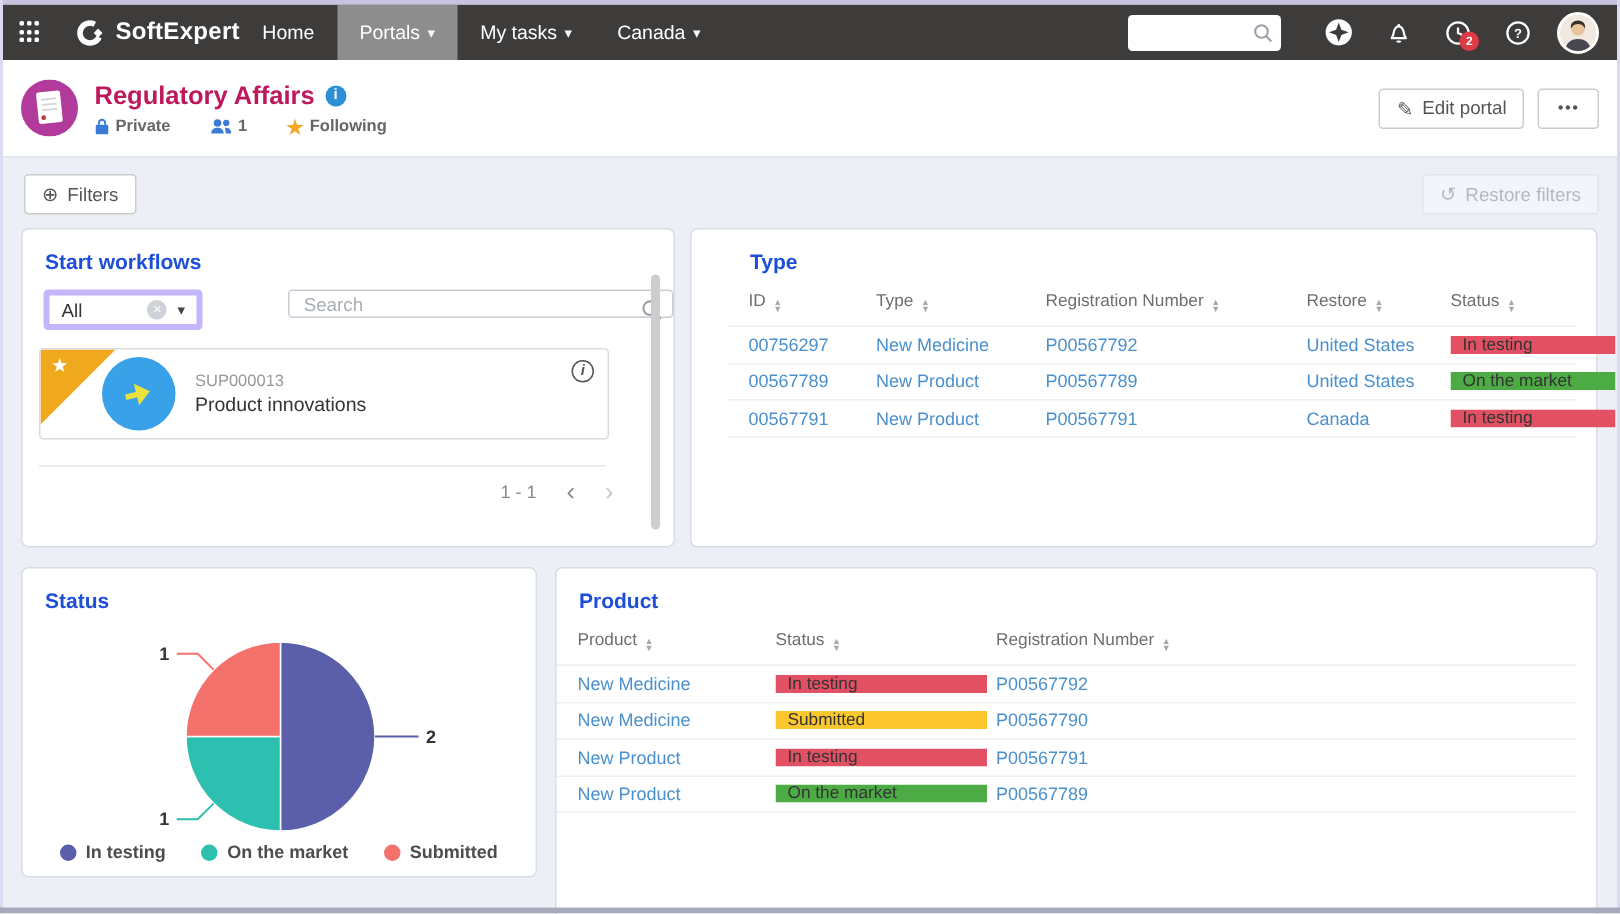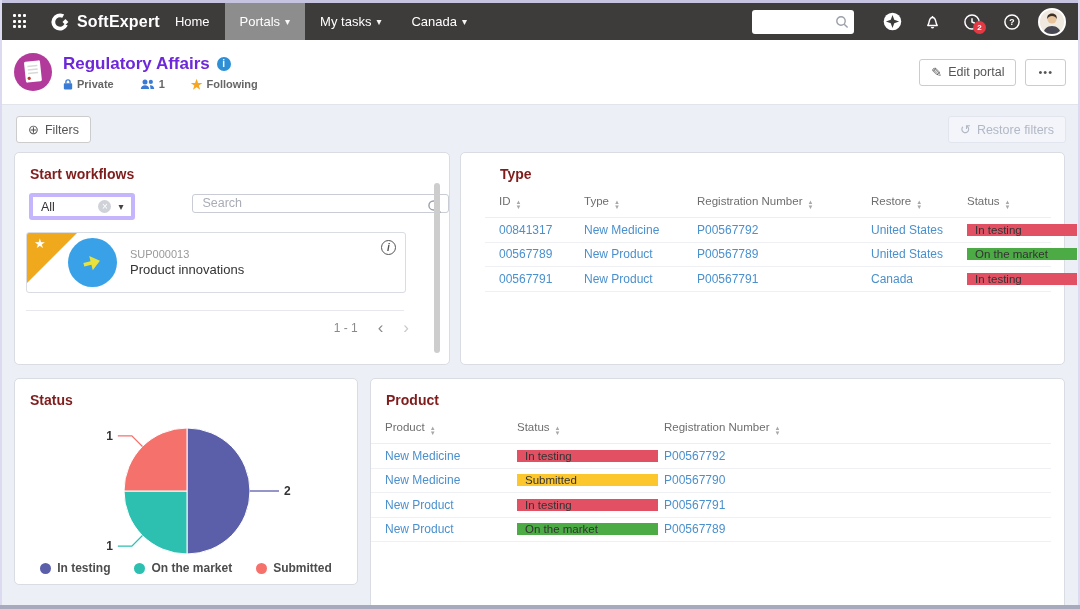--- a/index.html
+++ b/index.html
@@ -30,38 +30,38 @@
   .nav-search svg{position:absolute;right:5px;top:5px;}
   .nav-icon{width:40px;height:100%;display:flex;align-items:center;justify-content:center;cursor:pointer;position:relative;}
   .nav-badge{position:absolute;bottom:6px;right:6px;min-width:13px;height:13px;background:#e03b45;border-radius:7px;color:#fff;font-size:8px;font-weight:bold;display:flex;align-items:center;justify-content:center;padding:0 2px;}
   .avatar{width:28px;height:28px;border-radius:50%;background:#f3ede2;border:2px solid #fff;overflow:hidden;margin-left:6px;cursor:pointer;}
 
   
   .portal-header{position:absolute;top:40px;left:0;right:0;height:64px;background:#fff;display:flex;align-items:center;padding:0 14px;}
   .portal-avatar{width:38px;height:38px;flex:0 0 38px;}
   .ph-text{margin-left:11px;}
   .ph-title-row{display:flex;align-items:center;gap:7px;}
-  .ph-title{font-size:17px;font-weight:bold;color:#6d28d9;}
+  .ph-title{font-size:17px;font-weight:bold;color:#be185d;}
   .info-badge{width:14px;height:14px;border-radius:50%;background:#2d8fd5;color:#fff;font-size:10px;font-weight:bold;display:flex;align-items:center;justify-content:center;cursor:pointer;}
   .ph-meta{display:flex;align-items:center;margin-top:4px;font-size:11px;font-weight:bold;color:#666;}
   .ph-meta .meta-item{display:flex;align-items:center;gap:4px;margin-right:26px;}
   .star-glyph{color:#f5a623;font-size:13px;line-height:1;}
   .ph-actions{margin-left:auto;display:flex;gap:9px;}
   .btn{display:inline-flex;align-items:center;gap:6px;background:#fff;border:1px solid #ccc;border-radius:3px;height:27px;padding:0 11px;font-size:12.5px;color:#555;cursor:pointer;font-family:inherit;}
   .btn .icon{font-size:13px;line-height:1;}
   .btn-more{padding:0 12px;letter-spacing:1px;font-size:11px;}
 
   
   .content-bg{position:absolute;top:104px;left:0;right:0;bottom:4px;background:#edeff6;border-top:1px solid #e2e4ec;}
   .filters-btn{position:absolute;left:16px;top:116px;z-index:5;}
   .restore-btn{position:absolute;right:14px;top:116px;z-index:5;background:#f3f5fa;border-color:#e2e5ee;color:#b2b8c4;cursor:default;}
   .restore-btn .icon{color:#b2b8c4;}
 
   .panel{position:absolute;background:#fff;border:1px solid #d9dce3;border-radius:5px;z-index:4;}
-  .panel-title{font-size:14px;font-weight:bold;color:#7f1d1d;padding:13px 15px 0 15px;}
+  .panel-title{font-size:14px;font-weight:bold;color:#1d4ed8;padding:13px 15px 0 15px;}
 
   
   .panel-start{left:14px;top:152px;width:436px;height:213px;}
   .sw-controls{display:flex;gap:13px;padding:11px 0 0 8px;margin-left:6px;}
   .sw-select{position:relative;width:113px;height:27px;border:4px solid #c4b5fd;border-radius:3px;display:flex;align-items:center;padding:0 8px;font-size:12.5px;color:#333;cursor:pointer;background:#fff;}
   .sw-select .clear{margin-left:auto;width:13px;height:13px;border-radius:50%;background:#cfd2d8;color:#fff;font-size:10px;line-height:13px;text-align:center;cursor:pointer;}
   .sw-select .caret{margin-left:7px;font-size:10px;color:#444;}
   .sw-search{position:relative;width:277px;height:19px;margin-left:44px;}
   .sw-search input{width:100%;height:100%;border:1px solid #c9ccd4;border-radius:3px;padding:0 26px 0 9px;font-size:12.5px;outline:none;color:#333;background:#fff;}
   .sw-search input::placeholder{color:#a9adb5;}
@@ -313,21 +313,21 @@
     <div class="tcell col-t4"><span>Restore</span><span class="sort">
           <i>▲</i>
           <i>▼</i>
         </span></div>
     <div class="tcell col-t5"><span>Status</span><span class="sort">
           <i>▲</i>
           <i>▼</i>
         </span></div>
   </div>
   <div class="trow">
-    <div class="tcell col-t1 link">00841317</div>
+    <div class="tcell col-t1 link">00756297</div>
     <div class="tcell col-t2 link">New Medicine</div>
     <div class="tcell col-t3 link">P00567792</div>
     <div class="tcell col-t4 link">United States</div>
     <div class="tcell col-t5">
         <div class="status-cell" style="background: rgb(226, 81, 99);">In testing</div>
       </div>
   </div>
   <div class="trow">
     <div class="tcell col-t1 link">00567789</div>
     <div class="tcell col-t2 link">New Product</div>

